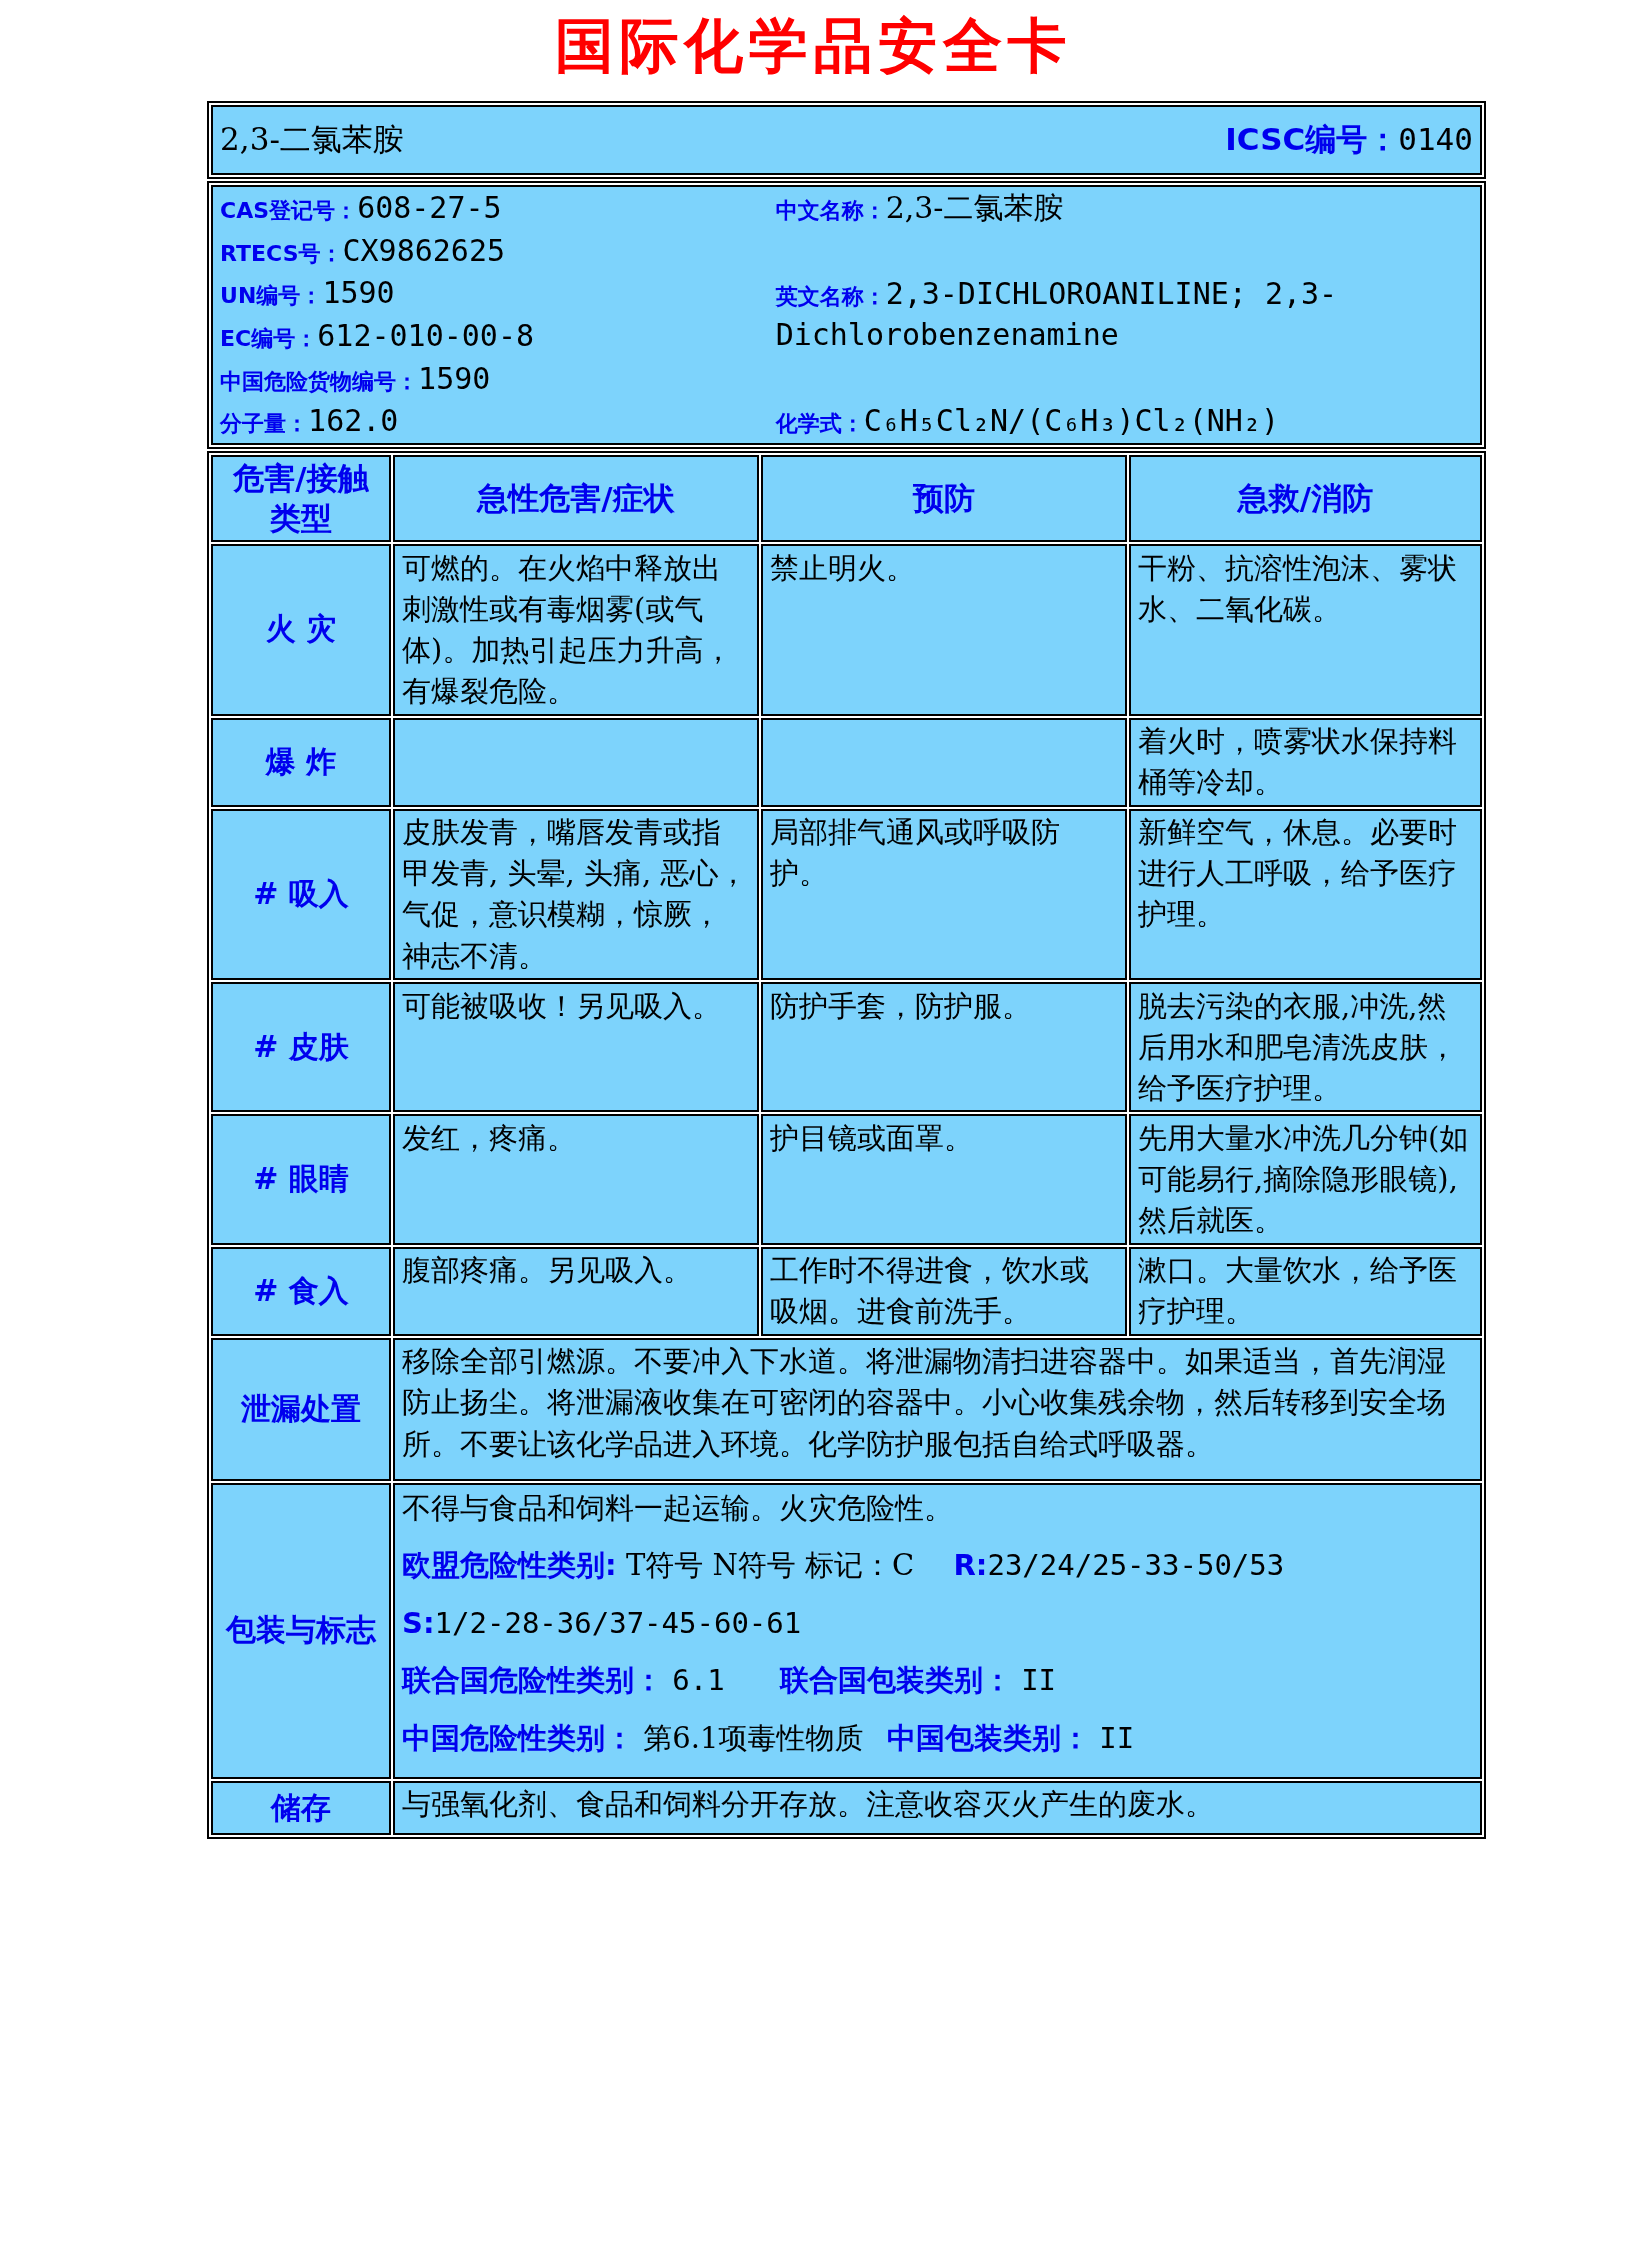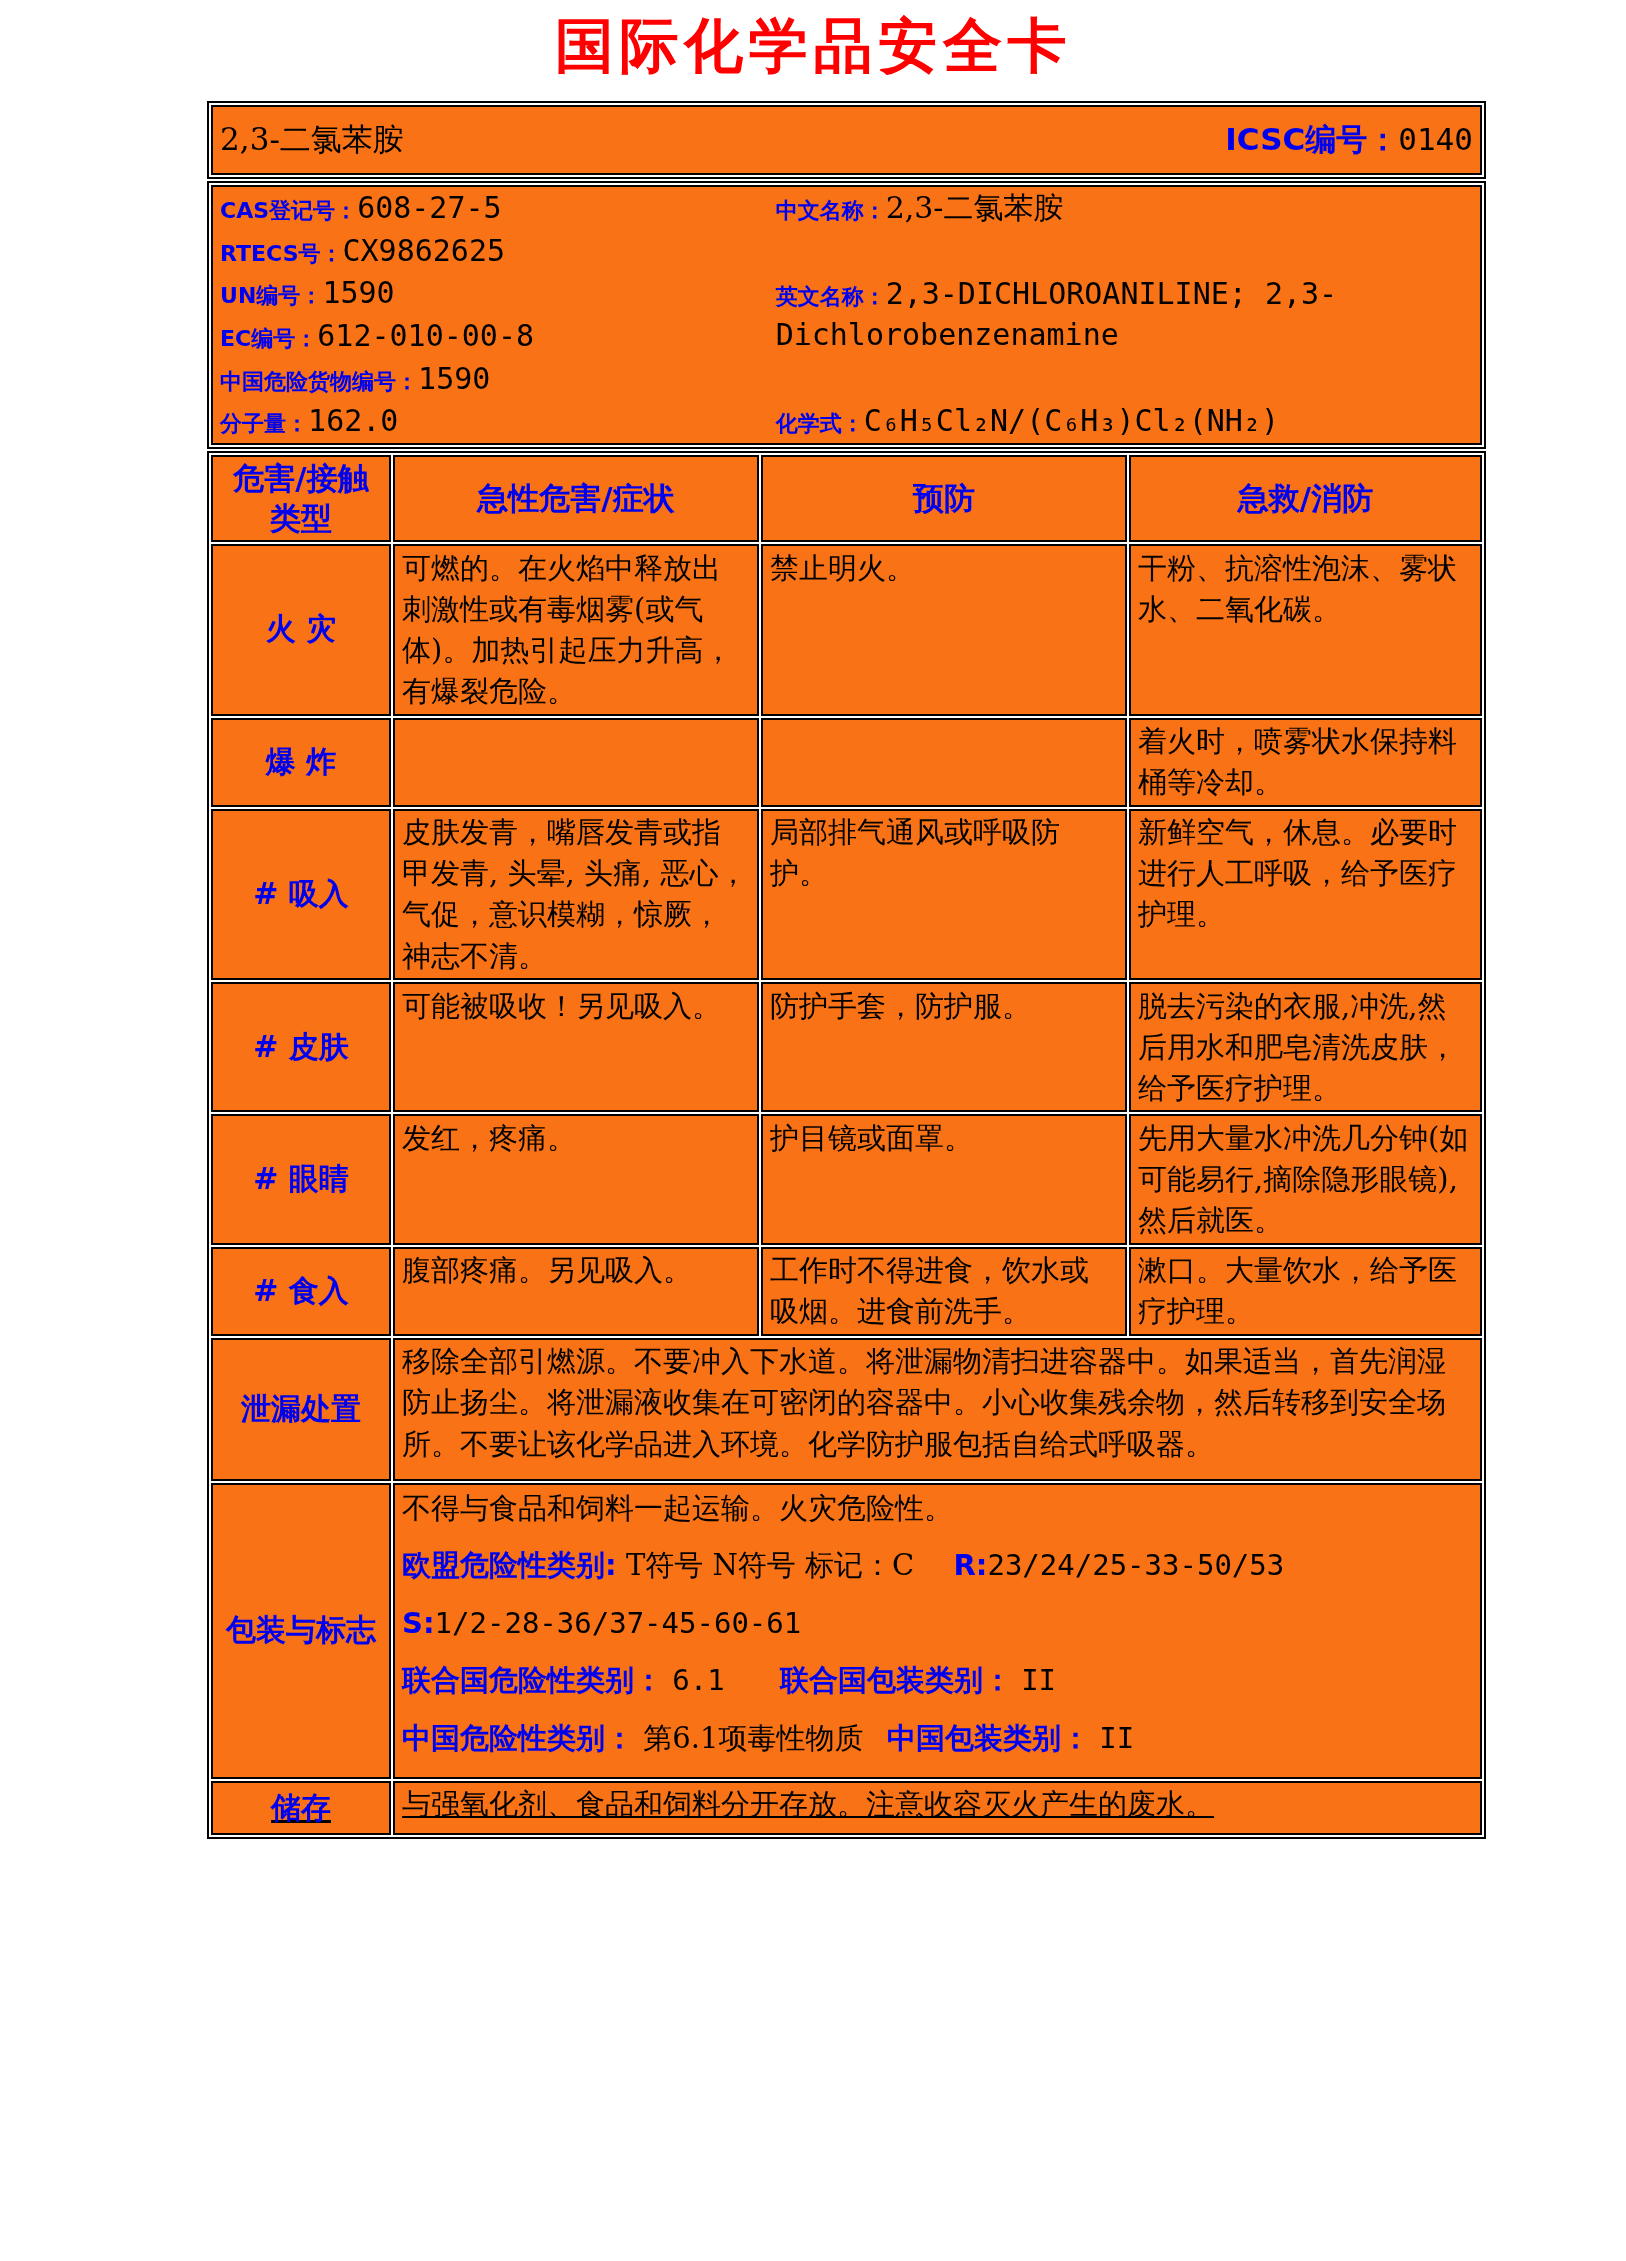--- a/index.html
+++ b/index.html
@@ -16,21 +16,21 @@
     text-align:center;margin:7.1px 0 14.3px 0;letter-spacing:5.7px;
   }
   .card{margin-left:207px;width:1279px;}
 
   
   table.sec{
     width:100%;border-collapse:separate;border-spacing:2.9px;
     border:2.1px solid #000;background:#fff;margin:0 0 1.4px 0;
     table-layout:fixed;
   }
-  table.sec td, table.sec th{border:2.1px solid #000;background:#f97316;padding:1.4px 7.1px;}
+  table.sec td, table.sec th{border:2.1px solid #000;background:#7dd3fc;padding:1.4px 7.1px;}
 
   .lbl{
     font-family:"DejaVu Sans","Liberation Sans",sans-serif;
     font-weight:700;color:#0000ee;
   }
   .val{color:#000;}
   .mono{font-family:"DejaVu Sans Mono","Liberation Mono",monospace;text-align:center;}
 
   
   .hb-cell{height:63px;vertical-align:middle;}
@@ -63,21 +63,21 @@
   tr.rh-fire{height:151px;}
   tr.rh-exp{height:83px;}
   tr.rh-con{height:79px;}
   tr.rh-inh{height:144px;}
   tr.rh-skin{height:113px;}
   tr.rh-eye{height:116px;}
   tr.rh-ing{height:76px;}
   tr.rh-spill{height:143px;}
   tr.rh-pack{height:246px;}
   tr.rh-emer{height:93px;}
-  tr.rh-stor{height:54px;text-decoration:underline;}
+  tr.rh-stor{height:54px;}
 
   .pk p{margin:17px 0;font-size:29px;line-height:1.4;}
   .pk p:first-child{margin-top:1.4px;}
   .pk .lbl, .em .lbl{font-size:29px;text-align:right;}
   .gap-l{margin-left:30px;}
   .gap-xl{margin-left:46px;}
   .em div{font-size:29px;line-height:1.55;}
 </style>
 </head>
 <body>

